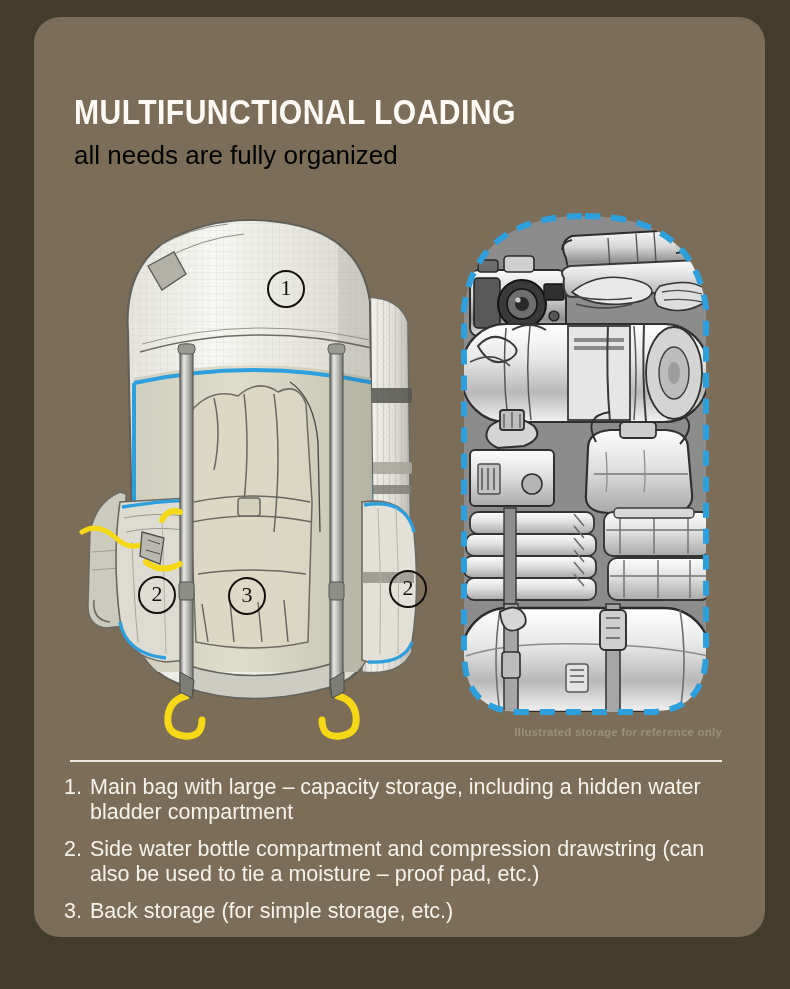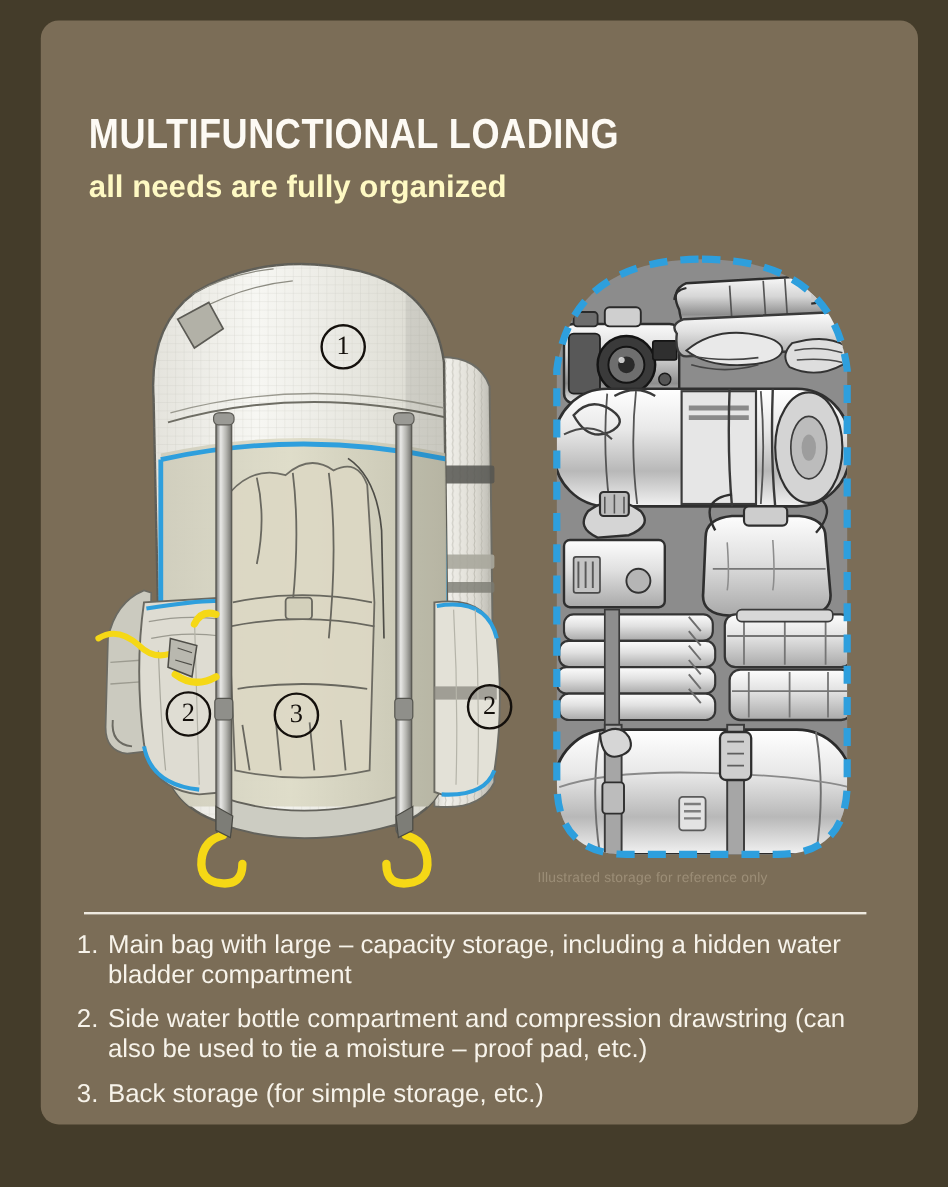--- a/index.html
+++ b/index.html
@@ -21,21 +21,21 @@
     background: #443c2a;
   }
 
   #panel {
     position: absolute;
     left: 34px;
     top: 17px;
     width: 731px;
     height: 920px;
     background: #7b6d57;
-    border-radius: 15px;
+    border-radius: 26px;
     overflow: hidden;
   }
 
   
   #title {
     position: absolute;
     left: 40px;
     top: 52px;
     font-family: "Liberation Sans Narrow", "Liberation Sans", sans-serif;
     font-weight: bold;
@@ -44,23 +44,22 @@
     color: #fdfaf4;
     transform: scaleX(0.86);
     transform-origin: left center;
     white-space: nowrap;
   }
   #subtitle {
     position: absolute;
     left: 40px;
     top: 123px;
     font-size: 26px;
-    color: #fef9c3;
+    color: #000000;
     white-space: nowrap;
-    font-weight: bold;
   }
 
   
   #stage {
     position: absolute;
     left: 0;
     top: 185px;
     width: 731px;
     height: 545px;
   }
@@ -74,24 +73,26 @@
     width: 274px;
     height: 512px;
   }
 
   
   #gear-caption {
     position: absolute;
     left: 414px;
     top: 524px;
     width: 274px;
+    text-align: right;
     font-size: 11.5px;
     color: #9c8e77;
     letter-spacing: 0.2px;
     white-space: nowrap;
+    font-weight: bold;
   }
 
   
   #divider {
     position: absolute;
     left: 36px;
     top: 558px;
     width: 652px;
     height: 2px;
     background: #efeae0;

